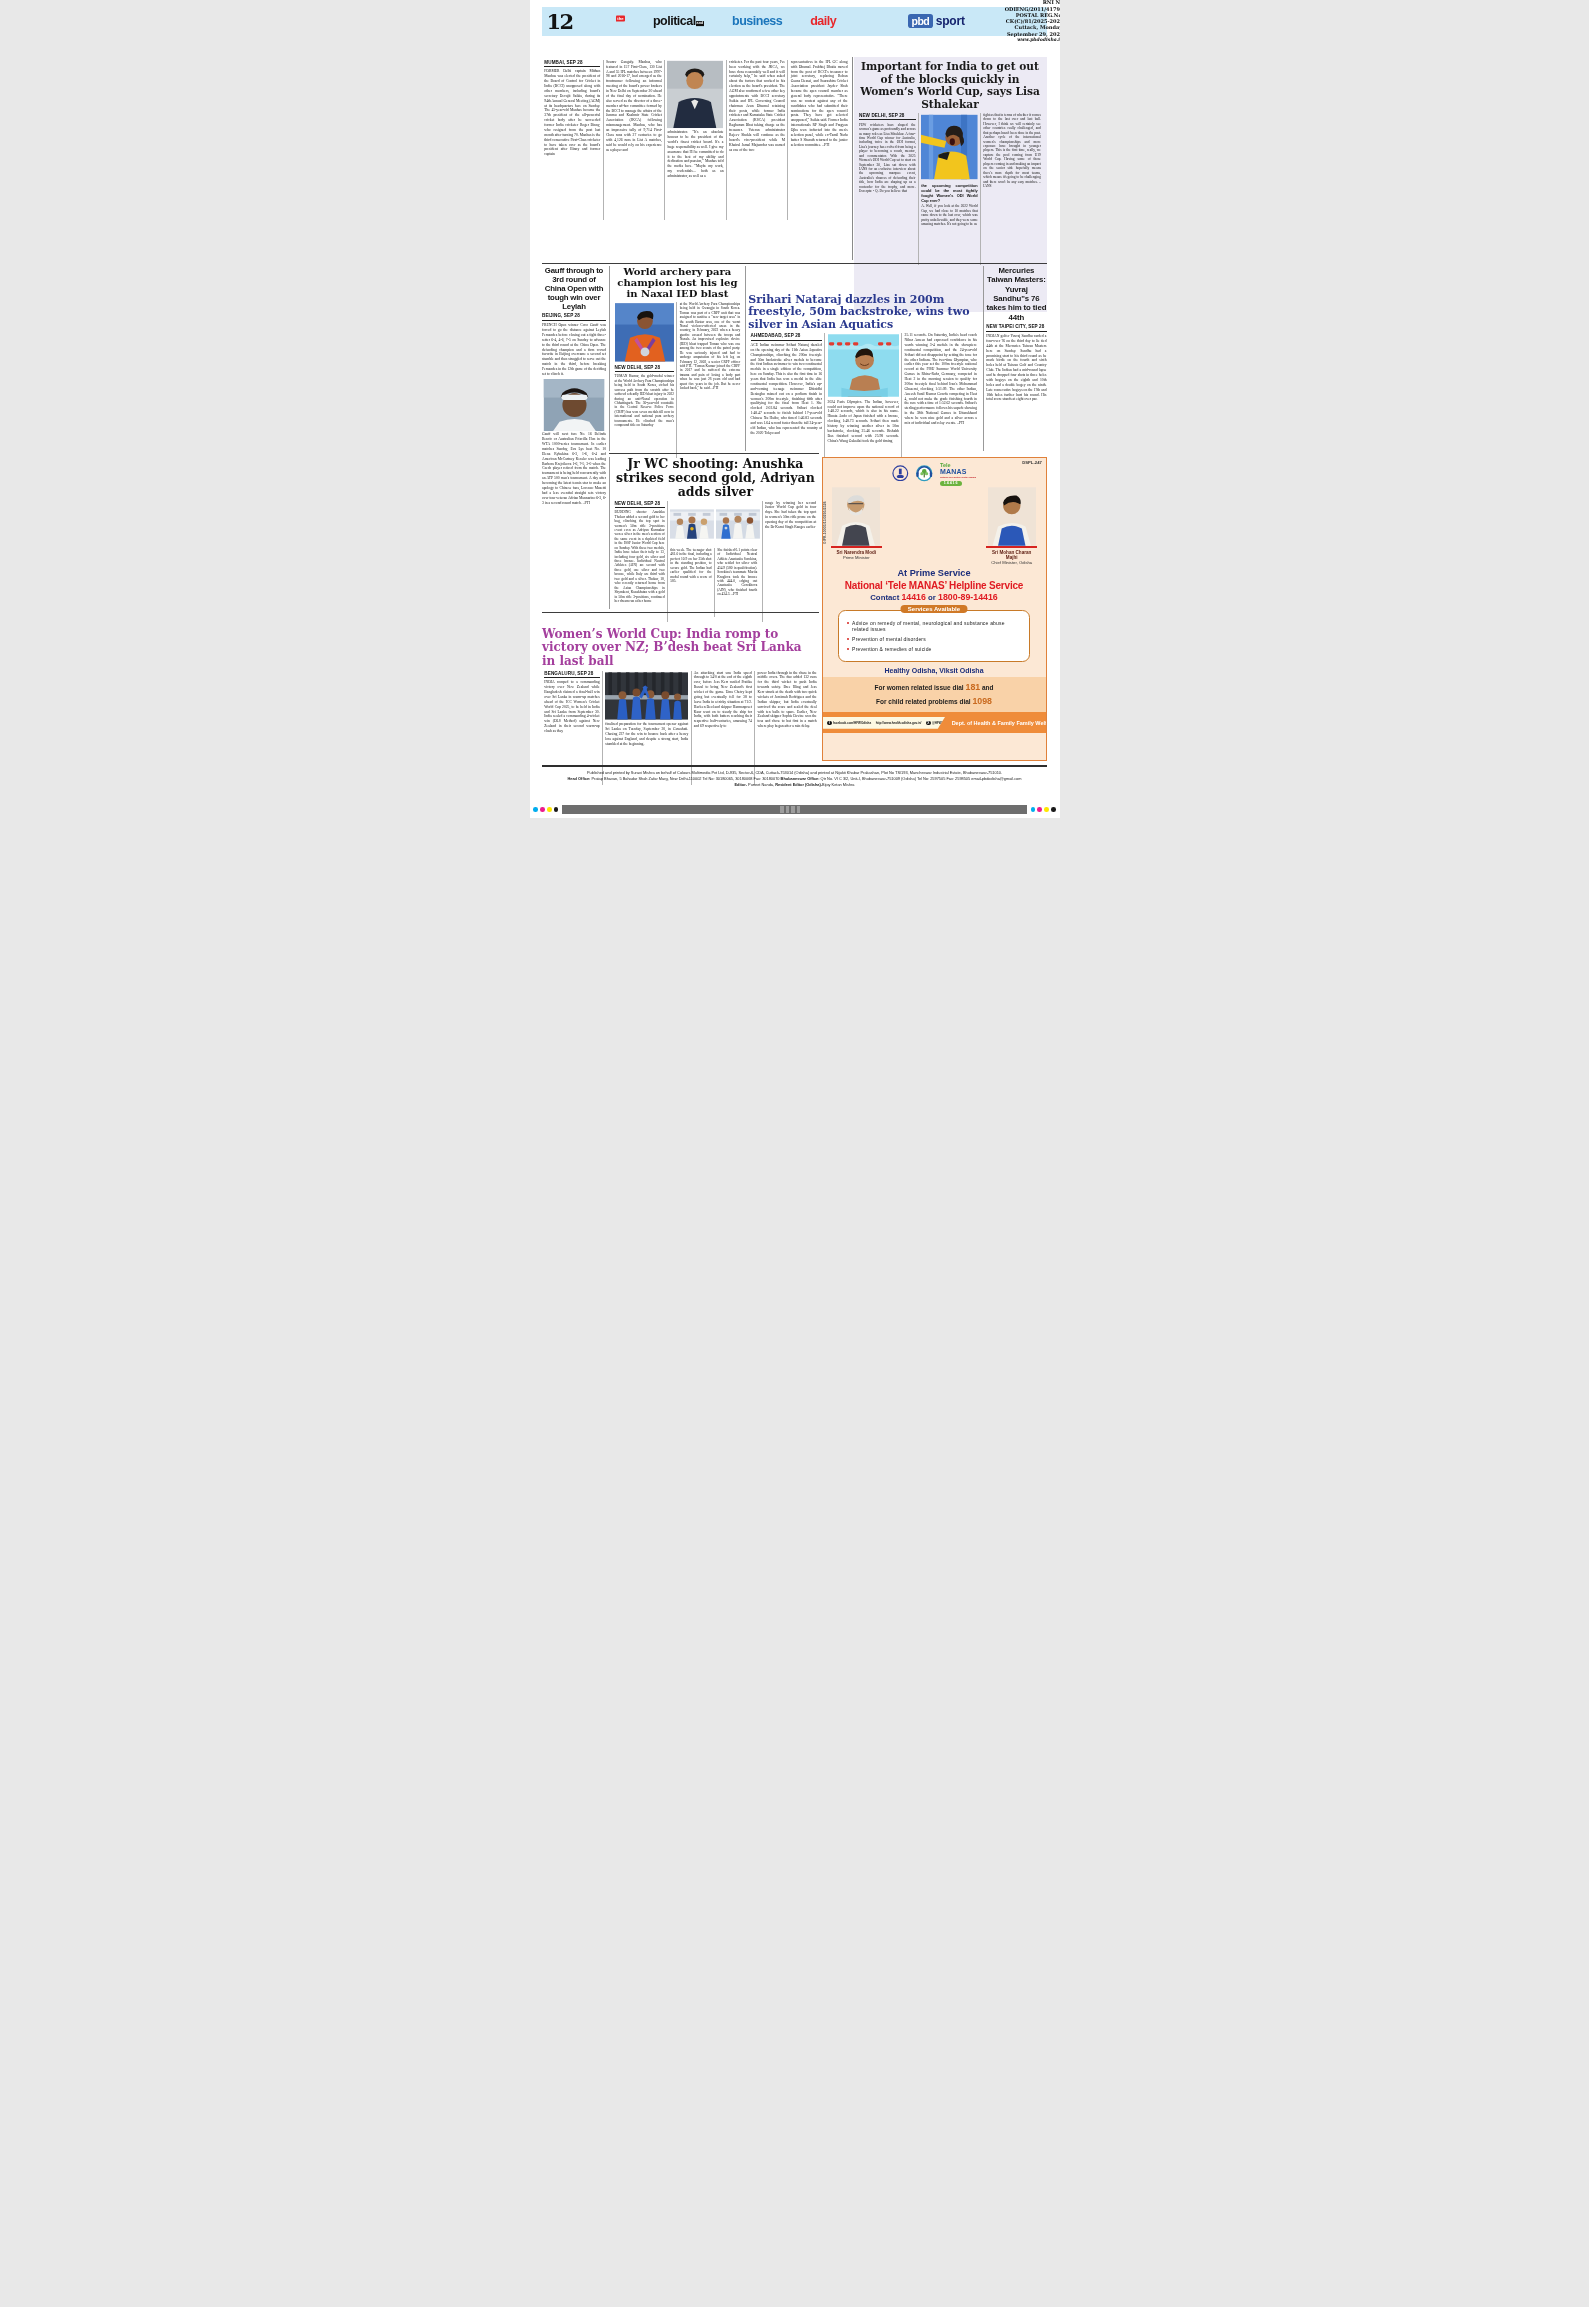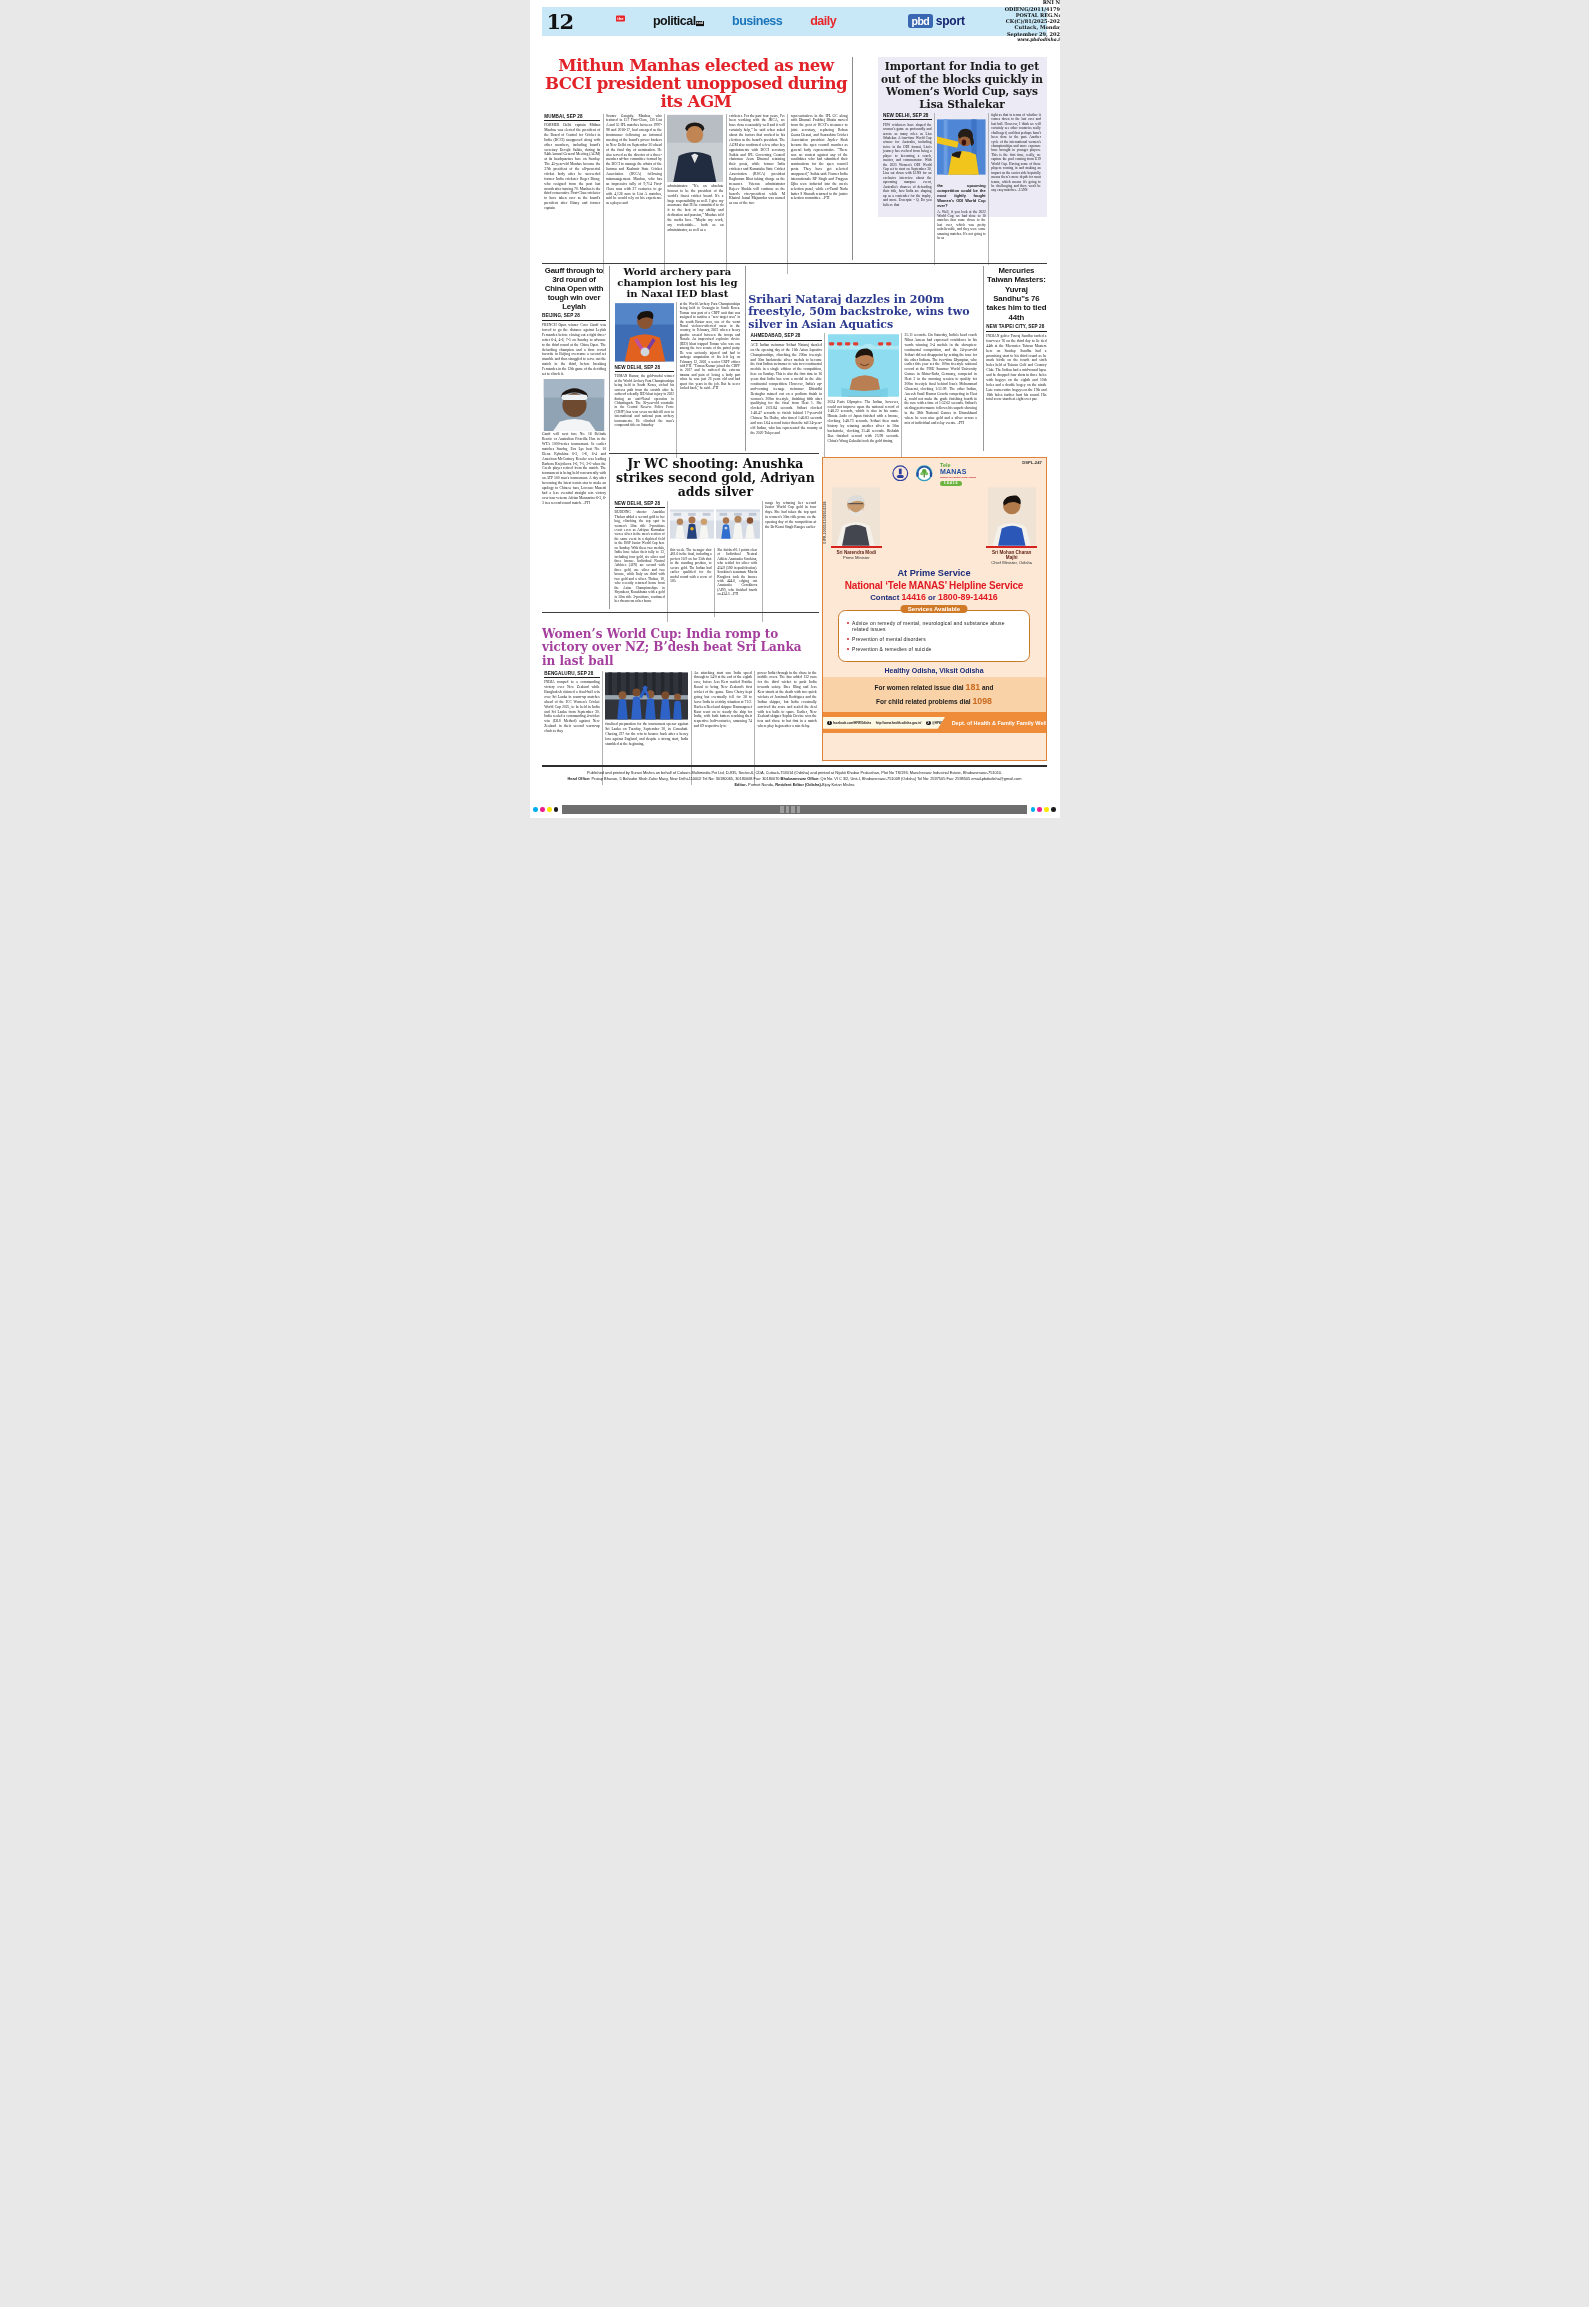--- a/index.html
+++ b/index.html
@@ -131,21 +131,20 @@
     </div>
     <div class="hdr-right">
       <div>RNI No ODIENG/2011/41791</div>
       <div>POSTAL REG.No. CK(C)/81/2025-2027</div>
       <div>Cuttack, Monday, September 29, 2025</div>
       <div class="site">www.pbdodisha.in</div>
     </div>
   </div>
 
   <section class="abs" style="top:57px;left:12.5px;width:308px;height:203px;">
-    <h1 class="h-bcci">Mithun Manhas elected as new BCCI president unopposed during its AGM</h1>
     <div class="cols" style="height:160px;margin-top:2.8px;">
       <div class="c bt" style="flex-basis:20%;">
         <div class="dl">MUMBAI, SEP 28</div>
         <span>FORMER Delhi captain Mithun Manhas was elected the president of the Board of Control for Cricket in India (BCCI) unopposed along with other members, including board's secretary Devajit Saikia, during its 94th Annual General Meeting (AGM) at its headquarters here on Sunday. The 45-year-old Manhas became the 37th president of the all-powerful cricket body after he succeeded former India cricketer Roger Binny, who resigned from the post last month after turning 70. Manhas is the third consecutive First-Class cricketer to have taken over as the board's president after Binny and former captain</span>
       </div>
       <div class="c bt" style="flex-basis:20%;">Sourav Ganguly. Manhas, who featured in 157 First-Class, 130 List A and 55 IPL matches between 1997-98 and 2016-17, had emerged as the frontrunner following an informal meeting of the board's power brokers in New Delhi on September 20 ahead of the final day of nomination. He also served as the director of a three-member ad-hoc committee formed by the BCCI to manage the affairs of the Jammu and Kashmir State Cricket Association (JKCA) following mismanagement. Manhas, who has an impressive tally of 9,714 First-Class runs with 27 centuries to go with 4,126 runs in List A matches, said he would rely on his experience as a player and</div>
       <div class="c" style="flex-basis:20%;">
         <svg class="photo" style="height:69px;" viewBox="0 0 125 150">
           <rect width="125" height="150" fill="#c9ced2"></rect>
           <rect width="125" height="62" fill="#b7bdc2"></rect>
@@ -156,21 +155,21 @@
         </svg>
         <div class="bt" style="margin-top:1.4px;">administrator. “It's an absolute honour to be the president of the world's finest cricket board. It's a huge responsibility as well. I give my assurance that I'll be committed to do it to the best of my ability and dedication and passion,” Manhas told the media here. “Maybe my work, my credentials… both as an administrator, as well as a</div>
       </div>
       <div class="c bt" style="flex-basis:20%;">cricketer. For the past four years, I've been working with the JKCA, we have done reasonably well and it will certainly help,” he said when asked about the factors that worked in his election as the board's president. The AGM also confirmed a few other key appointments with BCCI secretary Saikia and IPL Governing Council chairman Arun Dhumal retaining their posts, while former India cricketer and Karnataka State Cricket Association (KSCA) president Raghuram Bhat taking charge as the treasurer. Veteran administrator Rajeev Shukla will continue as the board's vice-president while M Khairul Jamal Majumdar was named as one of the two</div>
       <div class="c bt" style="flex-basis:20%;">representatives in the IPL GC along with Dhumal. Prabhtej Bhatia moved from the post of BCCI's treasurer to joint secretary, replacing Rohan Gauns Dessai, and Saurashtra Cricket Association president Jaydev Shah became the apex council member as general body representative. “There was no contest against any of the candidates who had submitted their nominations for the apex council posts. They have got selected unopposed,” Saikia said. Former India internationals RP Singh and Pragyan Ojha were inducted into the men's selection panel, while ex-Tamil Nadu batter S Sharath returned to the junior selection committee. –PTI</div>
     </div>
   </section>
 
   <div class="abs vrule" style="top:57px;left:322px;height:203px;"></div>
 
-  <section class="abs" style="top:57px;left:324px;width:193px;height:160px;padding-left:24px;">
+  <section class="abs" style="top:57px;left:324px;width:193px;height:255px;">
     <div class="lisa-box">
       <h1 class="h-lisa">Important for India to get out of the blocks quickly in Women’s World Cup, says Lisa Sthalekar</h1>
       <div class="cols" style="height:152px;margin-top:2.8px;">
         <div class="c bt t-sm" style="flex-basis:33.3%;">
           <div class="dl">NEW DELHI, SEP 28</div>
           <span>FEW cricketers have shaped the women's game as profoundly and across as many roles as Lisa Sthalekar. A four-time World Cup winner for Australia, including twice in the ODI format, Lisa's journey has evolved from being a player to becoming a coach, mentor, and commentator. With the 2025 Women's ODI World Cup set to start on September 30, Lisa sat down with IANS for an exclusive interview about the upcoming marquee event, Australia's chances of defending their title, how India are shaping up as a contender for the trophy, and more. Excerpts: - Q. Do you believe that</span>
         </div>
         <div class="c" style="flex-basis:33.3%;">
           <svg class="photo" style="height:68px;" viewBox="0 0 130 148">
             <rect width="130" height="148" fill="#4f86d6"></rect>

